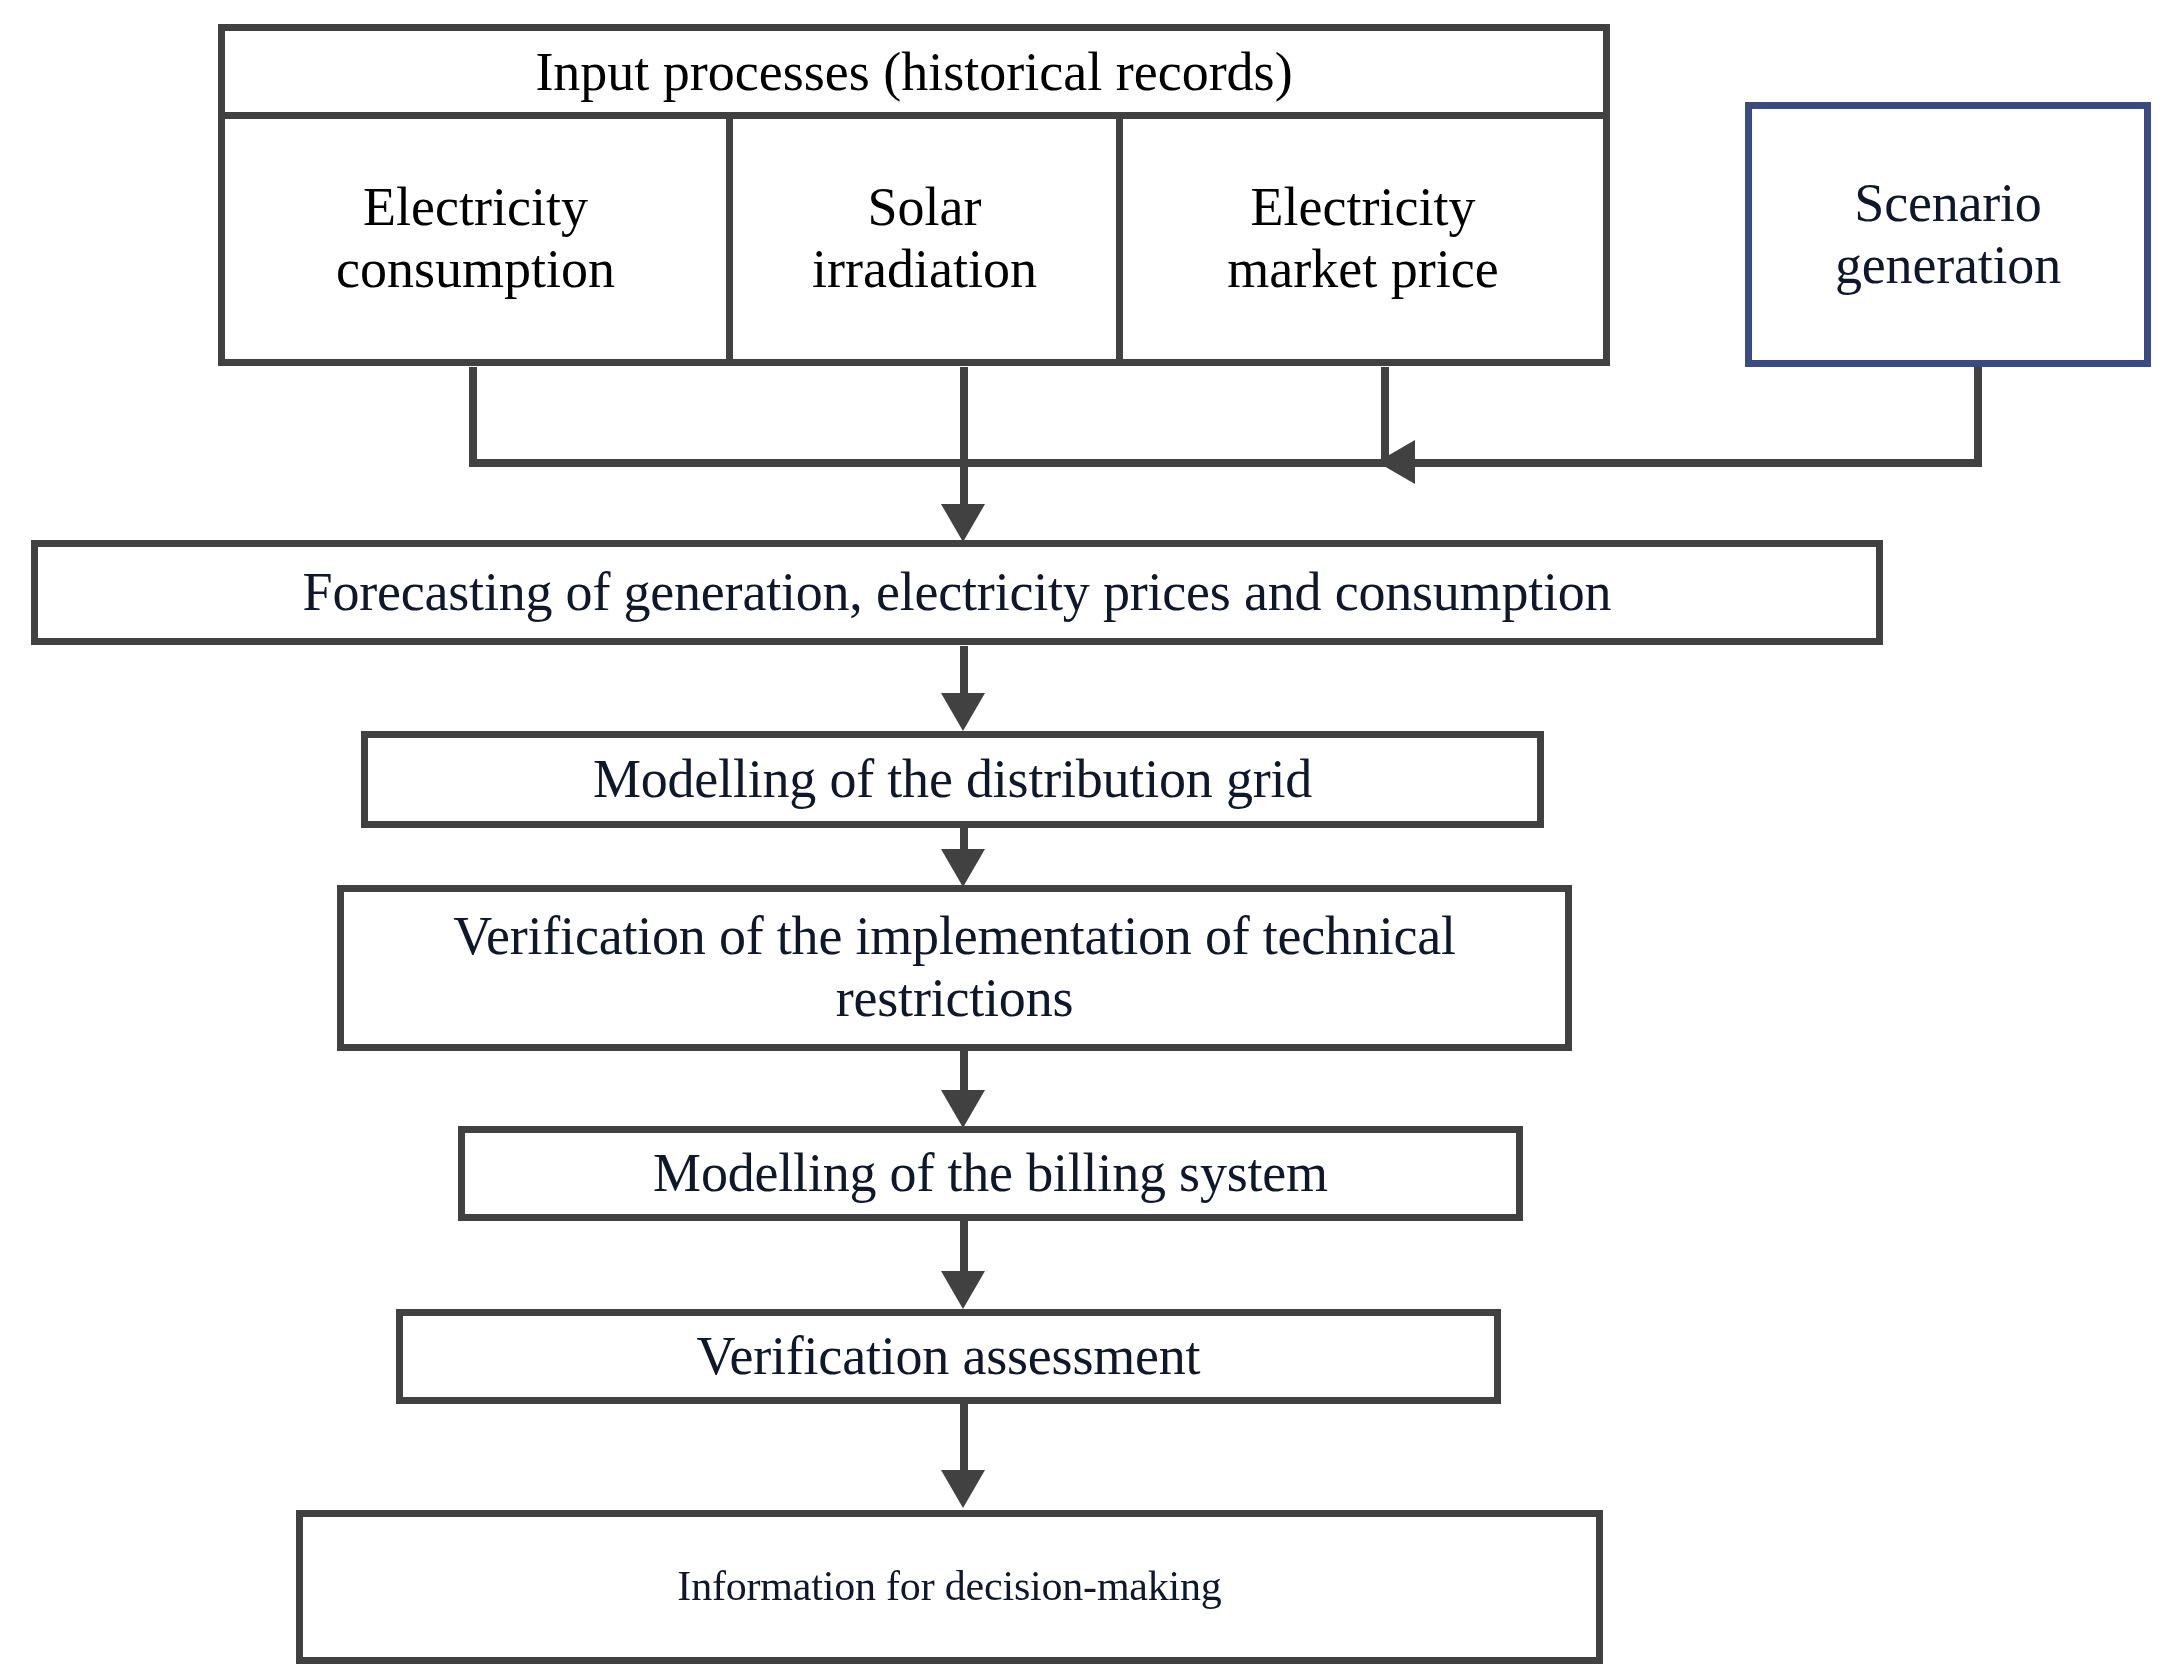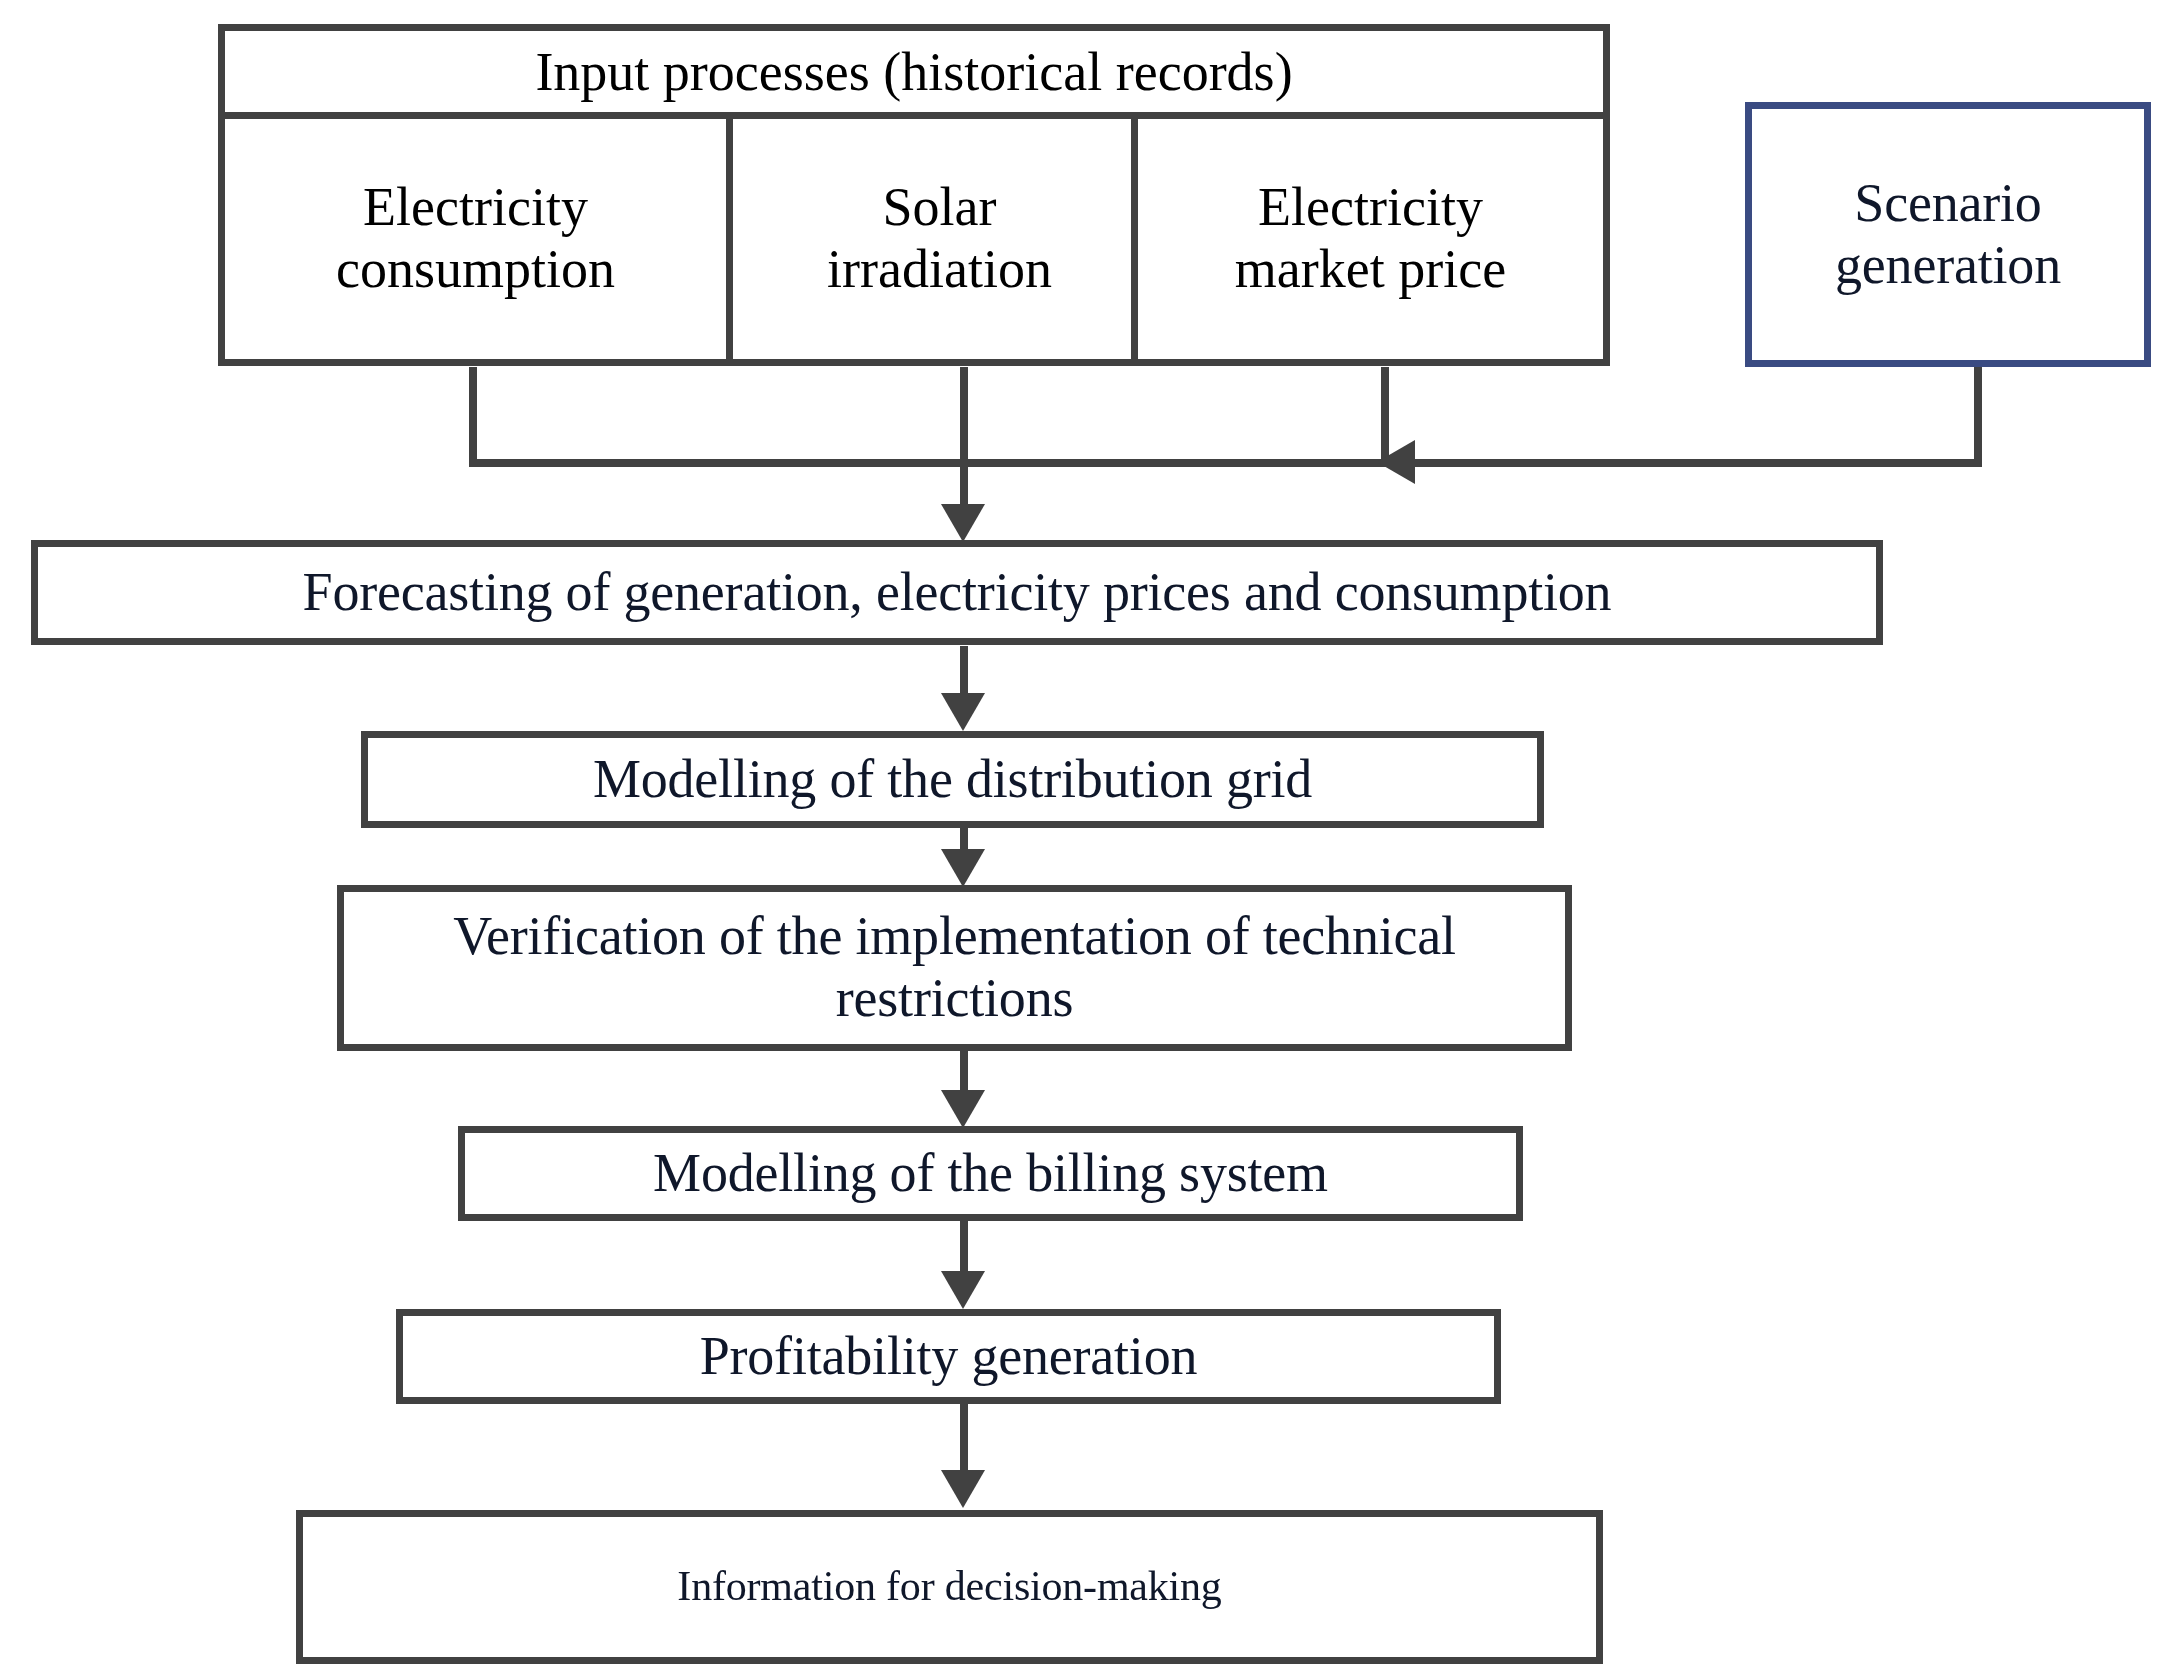--- a/index.html
+++ b/index.html
@@ -64,21 +64,21 @@
     align-items: center;
     justify-content: center;
     text-align: center;
     font-size: 54px;
     line-height: 1.14;
     white-space: pre-line;
     border-right: 7.8px solid #414141;
   }
   .input-cell:last-child { border-right: none; }
   #cell-0 { width: 508px; }
-  #cell-1 { width: 390px; margin-left: 15px; }
+  #cell-1 { width: 390px; }
   #cell-2 { flex: 1 1 auto; }
 
   
   #scenario-box {
     left: 1745px;
     top: 102px;
     width: 406px;
     height: 265px;
     border: 7.8px solid #3a4b82;
     font-size: 54px;
@@ -201,21 +201,21 @@
 technical restrictions</div>
 
   <div class="conn vline" style="left:960px; top:1051px; height:42px;"></div>
   <div class="arrowhead-down" style="left:941px; top:1090px;"></div>
 
   <div class="node" id="billing-box">Modelling of the billing system</div>
 
   <div class="conn vline" style="left:960px; top:1221px; height:54px;"></div>
   <div class="arrowhead-down" style="left:941px; top:1271px;"></div>
 
-  <div class="node" id="profitability-box">Profitability generation</div>
+  <div class="node" id="profitability-box">Verification assessment</div>
 
   <div class="conn vline" style="left:960px; top:1404px; height:67px;"></div>
   <div class="arrowhead-down" style="left:941px; top:1470px;"></div>
 
   <div class="node" id="decision-box">Information for decision-making</div>
 
 </div>
 
 
 </body></html>

